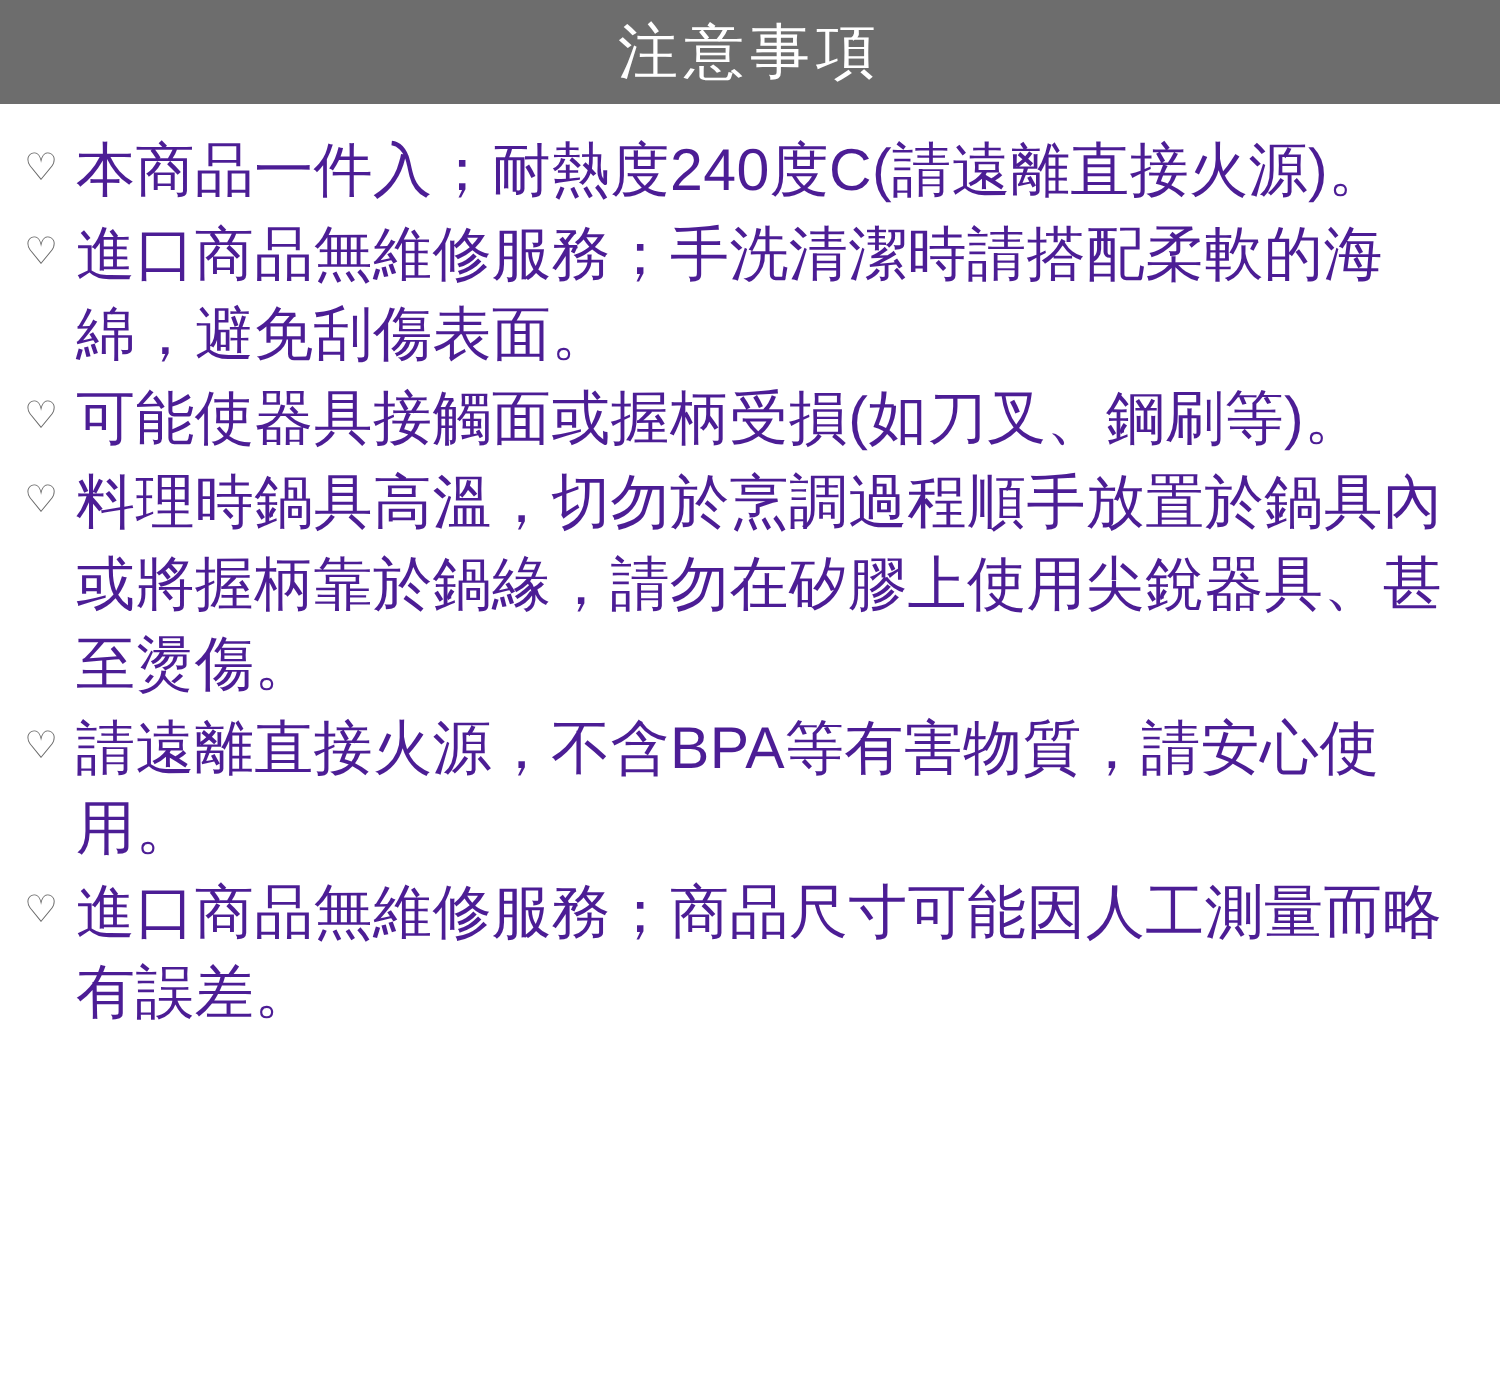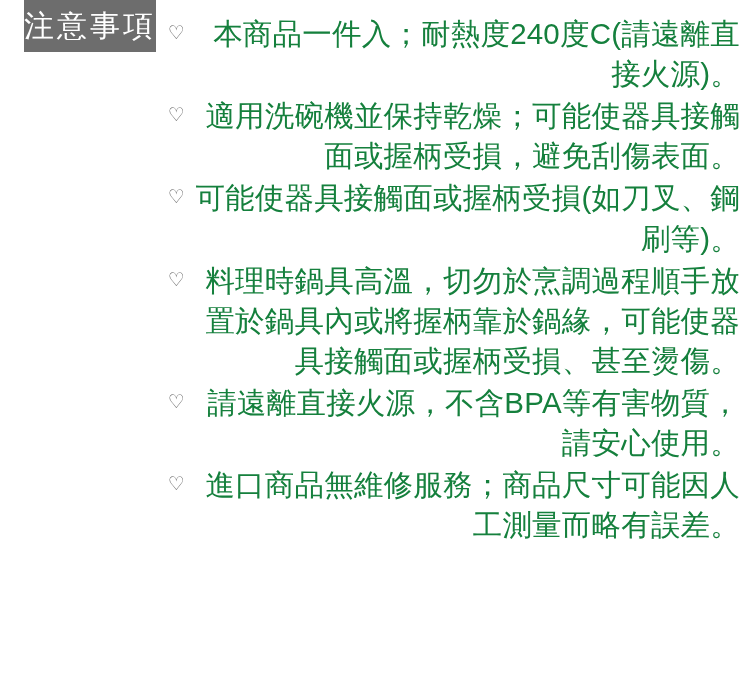--- a/index.html
+++ b/index.html
@@ -12,22 +12,21 @@
     background: #ffffff;
     font-family: "Liberation Sans", "DejaVu Sans", sans-serif;
     color: #3c3c3c;
     overflow: hidden;
   }
   .notice-card {
     width: 750px;
     height: 690px;
     box-sizing: border-box;
     display: flex;
-    flex-direction: row;
-    padding-left: 24px;
+    flex-direction: column;
   }
   .notice-header {
     background: #6d6d6d;
     color: #ffffff;
     height: 52px;
     display: flex;
     align-items: center;
     justify-content: center;
     font-size: 30px;
     letter-spacing: 3px;
@@ -54,23 +53,23 @@
     padding-top: 9px;
     color: #6b6b6b;
     font-size: 19px;
     line-height: 1;
     text-align: left;
   }
   .item-text {
     flex: 1 1 auto;
     font-size: 29.5px;
     line-height: 1.36;
-    color: #15803d;
+    color: #4c1d95;
     letter-spacing: 0.2px;
-    text-align: right;
+    text-align: left;
     word-break: break-all;
   }
 </style>
 </head>
 <body>
 
 <div class="notice-card">
 
   <div class="notice-header">
     <span>注意事項</span>
@@ -79,31 +78,31 @@
   <div class="notice-body">
     <ul class="notice-list">
 
       <li class="notice-item">
         <span class="bullet-icon">♡</span>
         <span class="item-text">本商品一件入；耐熱度240度C(請遠離直接火源)。</span>
       </li>
 
       <li class="notice-item">
         <span class="bullet-icon">♡</span>
-        <span class="item-text">適用洗碗機並保持乾燥；可能使器具接觸面或握柄受損，避免刮傷表面。</span>
+        <span class="item-text">進口商品無維修服務；手洗清潔時請搭配柔軟的海綿，避免刮傷表面。</span>
       </li>
 
       <li class="notice-item">
         <span class="bullet-icon">♡</span>
         <span class="item-text">可能使器具接觸面或握柄受損(如刀叉、鋼刷等)。</span>
       </li>
 
       <li class="notice-item">
         <span class="bullet-icon">♡</span>
-        <span class="item-text">料理時鍋具高溫，切勿於烹調過程順手放置於鍋具內或將握柄靠於鍋緣，可能使器具接觸面或握柄受損、甚至燙傷。</span>
+        <span class="item-text">料理時鍋具高溫，切勿於烹調過程順手放置於鍋具內或將握柄靠於鍋緣，請勿在矽膠上使用尖銳器具、甚至燙傷。</span>
       </li>
 
       <li class="notice-item">
         <span class="bullet-icon">♡</span>
         <span class="item-text">請遠離直接火源，不含BPA等有害物質，請安心使用。</span>
       </li>
 
       <li class="notice-item">
         <span class="bullet-icon">♡</span>
         <span class="item-text">進口商品無維修服務；商品尺寸可能因人工測量而略有誤差。</span>

